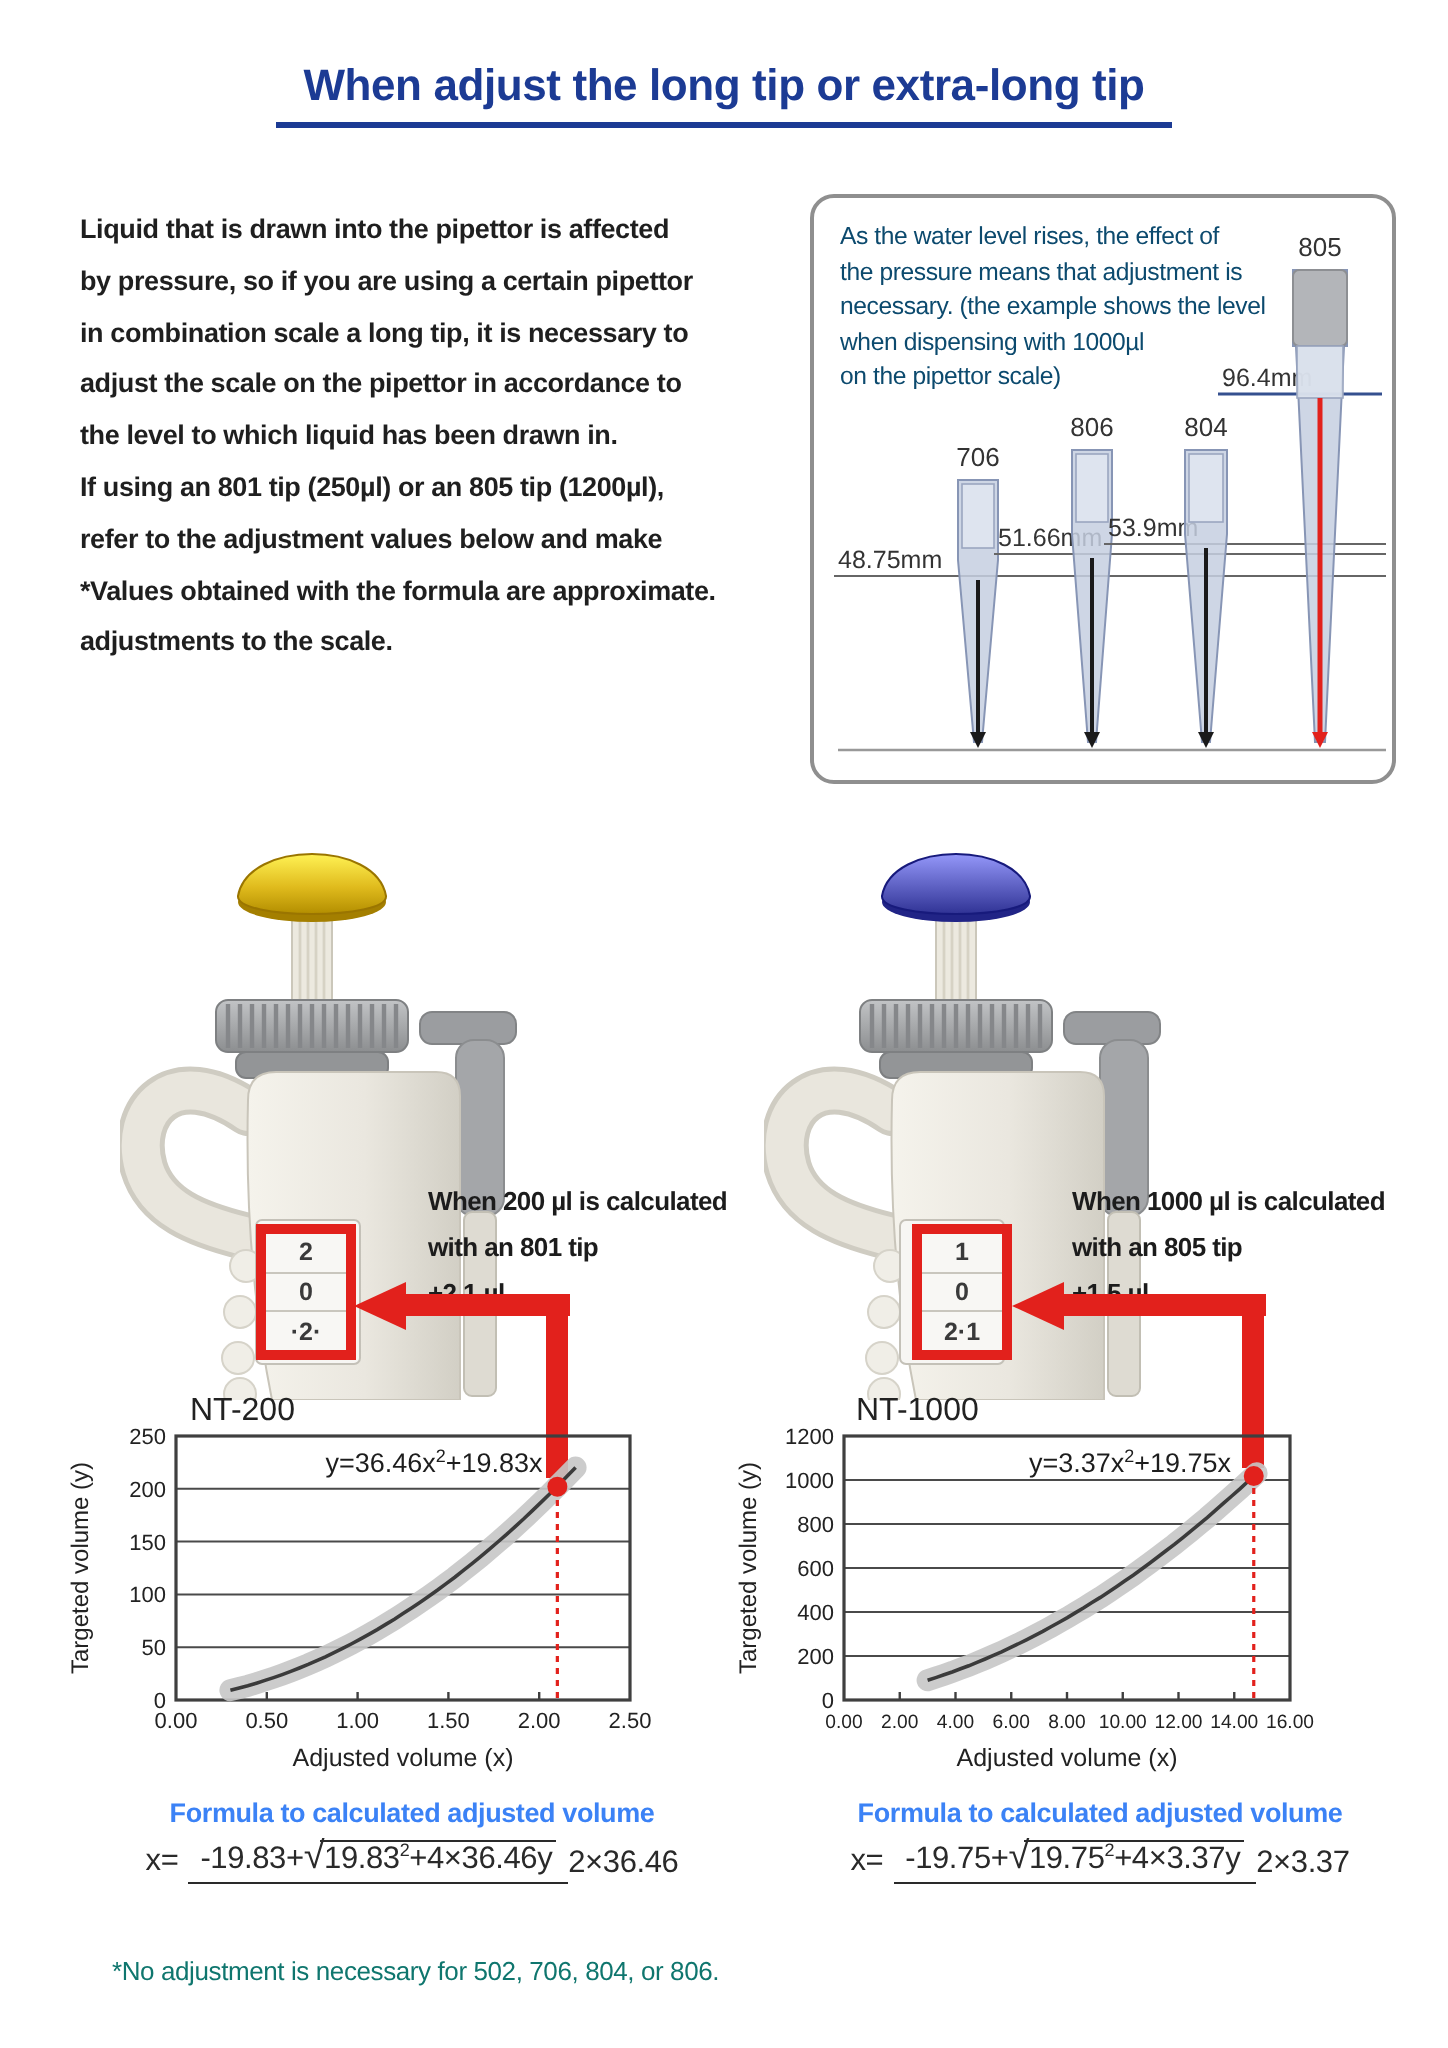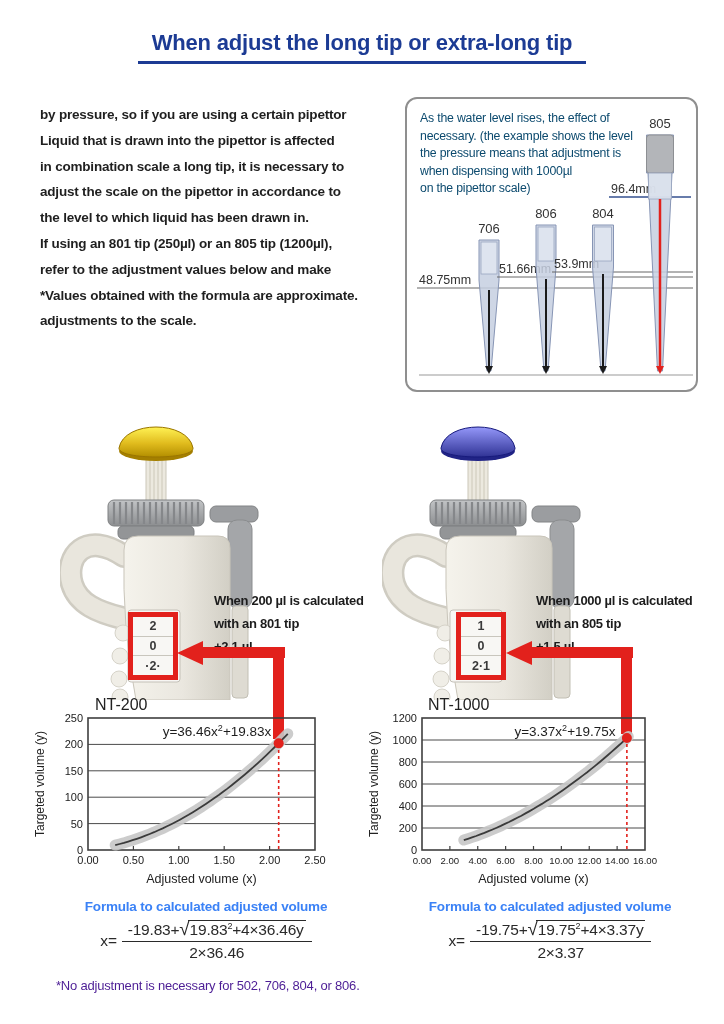--- a/index.html
+++ b/index.html
@@ -40,41 +40,41 @@
   
   .chart{position:absolute;}
   #chart0{left:30px;top:695px;} #chart1{left:360px;top:695px;}
   
   .formula-block{position:absolute;text-align:center;}
   #formula-left{left:36px;top:899px;width:340px;}
   #formula-right{left:400px;top:899px;width:300px;}
   .formula-heading{font-size:13.5px;font-weight:700;color:#3b82f6;letter-spacing:-0.2px;}
   .formula{display:flex;justify-content:center;align-items:center;gap:5px;margin-top:5px;
         font-size:15.5px;color:#2a2a2a;letter-spacing:-0.2px;}
-  .frac{display:inline-flex;flex-direction:column;align-items:center;}
+  .frac{display:inline-flex;align-items:center;}
   .frac-num{border-bottom:1.8px solid #2a2a2a;padding:0 6px 2px;white-space:nowrap;}
   .frac-den{padding-top:2px;}
   .rad-sym{font-size:19px;line-height:1;margin-right:-2px;}
   .rad-body{border-top:1.8px solid #2a2a2a;padding:0 2px;}
   sup{font-size:9px;}
   
-  .footnote{position:absolute;left:56px;top:978px;font-size:13px;color:#4c1d95;letter-spacing:-0.2px;}
+  .footnote{position:absolute;left:56px;top:978px;font-size:13px;color:#0f766e;letter-spacing:-0.2px;}
 </style>
 </head>
 <body>
 
 <div class="page">
 
   <div class="title-wrap">
     <h1>When adjust the long tip or extra-long tip</h1>
   </div>
 
   <div class="intro" id="intro">
+      <div>Liquid that is drawn into the pipettor is affected</div>
       <div>by pressure, so if you are using a certain pipettor</div>
-      <div>Liquid that is drawn into the pipettor is affected</div>
       <div>in combination scale a long tip, it is necessary to</div>
       <div>adjust the scale on the pipettor in accordance to</div>
       <div>the level to which liquid has been drawn in.</div>
       <div>If using an 801 tip (250µl) or an 805 tip (1200µl),</div>
       <div>refer to the adjustment values below and make</div>
       <div>*Values obtained with the formula are approximate.</div>
       <div>adjustments to the scale.</div>
     </div>
 
   <div class="info-box">
@@ -105,22 +105,22 @@
         <text x="204" y="94" font-size="12.5" fill="#333">96.4mm</text>
         <text x="253" y="29" font-size="13" fill="#333" text-anchor="middle">805</text>
         <path d="M 239.5 36 L 266.5 36 L 266.5 74 L 265 74 L 255.5 272 L 250.5 272 L 241 74 L 239.5 74 Z" fill="#c6cfe1" fill-opacity="0.85" stroke="#8795b5" stroke-width="1"></path>
         <rect x="239.5" y="36" width="27" height="38" rx="3" fill="#b3b5b9" stroke="#8d8f93" stroke-width="1"></rect>
         <rect x="241.5" y="74" width="23" height="26" fill="#dde3ee" fill-opacity="0.8" stroke="#9aa6c0" stroke-width="0.8"></rect>
         <line x1="253" y1="100" x2="253" y2="268" stroke="#e2211c" stroke-width="2.5"></line>
         <polygon points="249,267 257,267 253,275" fill="#e2211c"></polygon>
       </svg>
     <div class="info-text" id="infoText">
         <div>As the water level rises, the effect of</div>
+        <div>the pressure means that adjustment is</div>
         <div>necessary. (the example shows the level</div>
-        <div>the pressure means that adjustment is</div>
         <div>when dispensing with 1000µl</div>
         <div>on the pipettor scale)</div>
       </div>
   </div>
 
   <div class="pipettor" id="pip-left"><svg width="270" height="282" viewBox="0 0 270 282">
         <defs>
     <linearGradient id="bodyL" x1="0" y1="0" x2="1" y2="0">
       <stop offset="0" stop-color="#f5f3ec"></stop>
             <stop offset="0.55" stop-color="#eae7df"></stop>

